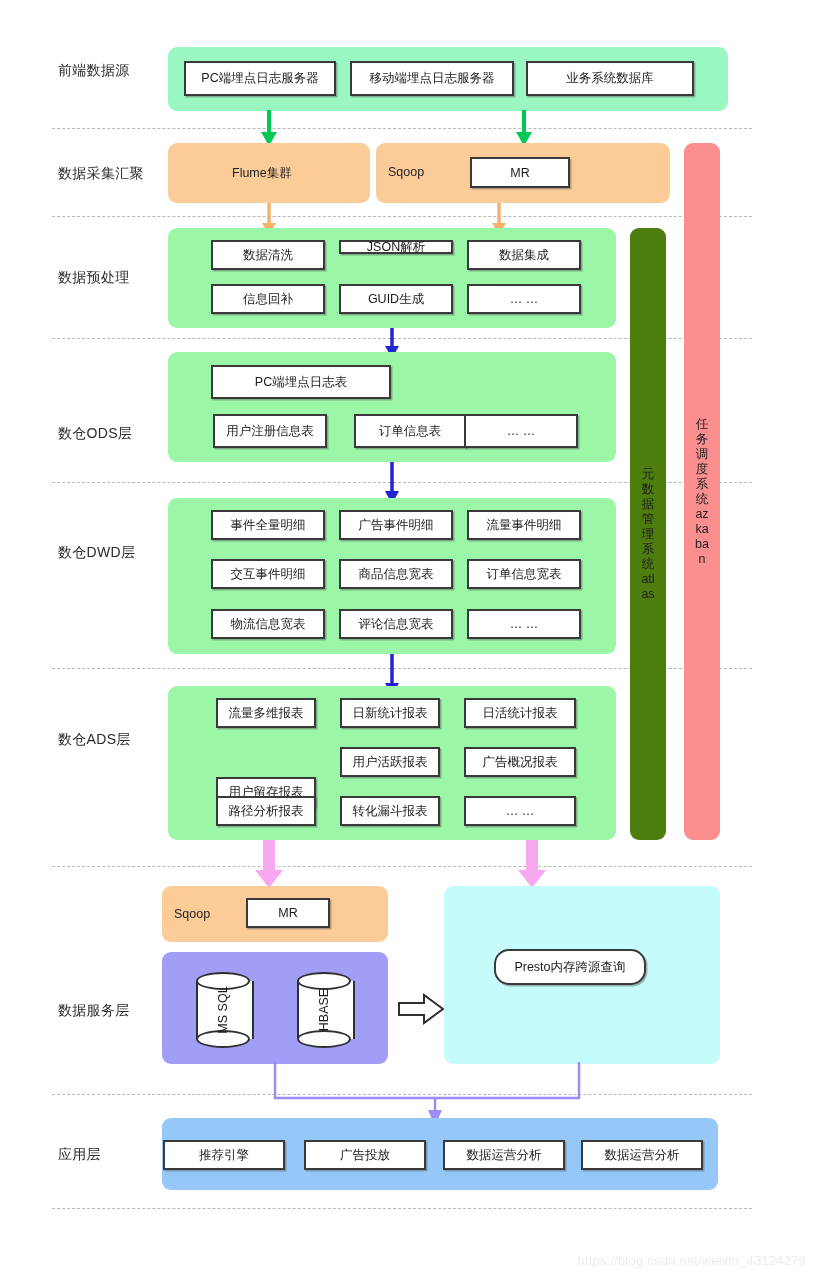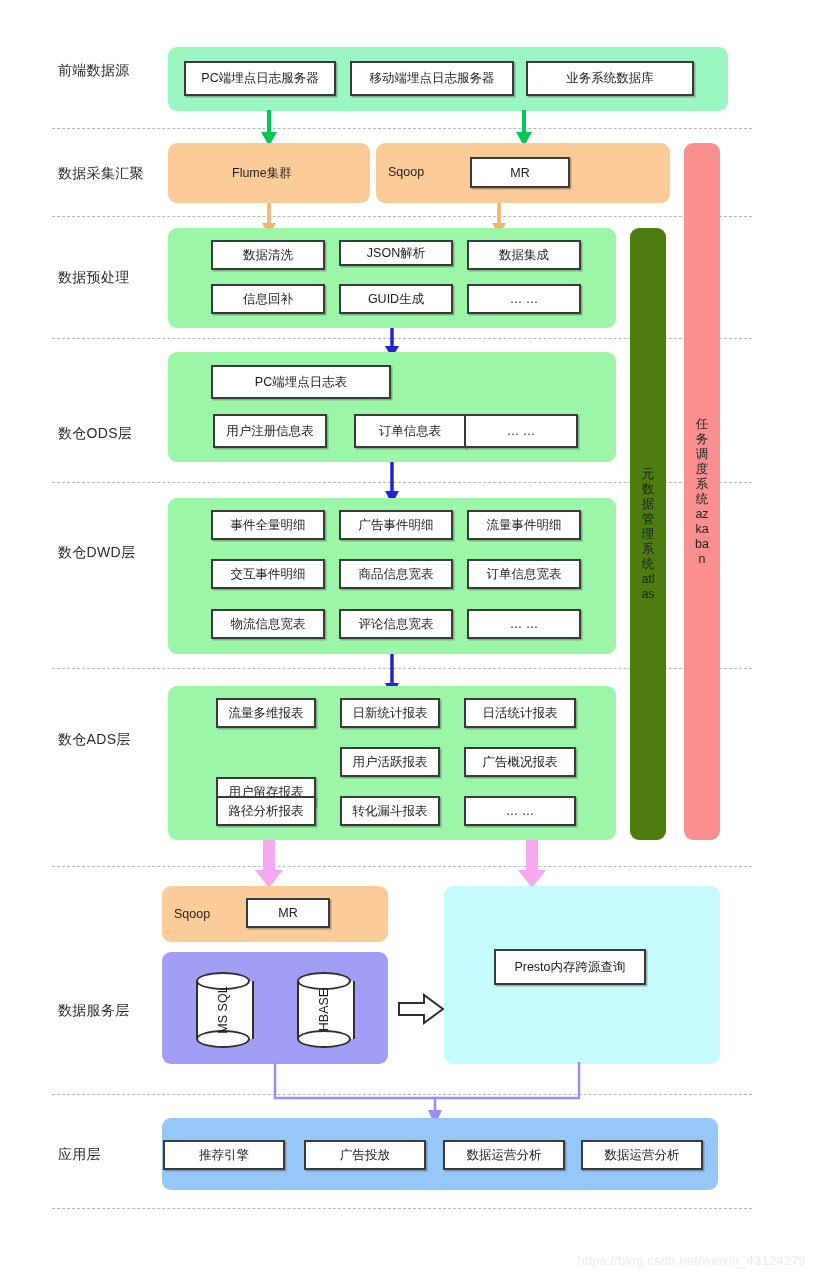--- a/index.html
+++ b/index.html
@@ -140,21 +140,21 @@
     <line x1="11" y1="0" x2="11" y2="22" stroke="#f7b26a" stroke-width="3.5"></line>
     <polygon points="11,32 4,20 18,20" fill="#f7b26a"></polygon>
   </svg>
   <svg class="arrow" style="left:488px;top:203px;width:22px;height:32px;" viewBox="0 0 22 32">
     <line x1="11" y1="0" x2="11" y2="22" stroke="#f7b26a" stroke-width="3.5"></line>
     <polygon points="11,32 4,20 18,20" fill="#f7b26a"></polygon>
   </svg>
 
   <div class="band green-l" style="left:168px;top:228px;width:448px;height:100px;"></div>
   <div class="node" style="left:211px;top:240px;width:114px;height:30px;">数据清洗</div>
-  <div class="node" style="left:339px;top:240px;width:114px;height:26px;">JSON解析</div>
+  <div class="node" style="left:339px;top:240px;width:114px;height:14px;">JSON解析</div>
   <div class="node" style="left:467px;top:240px;width:114px;height:30px;">数据集成</div>
   <div class="node" style="left:211px;top:284px;width:114px;height:30px;">信息回补</div>
   <div class="node" style="left:339px;top:284px;width:114px;height:30px;">GUID生成</div>
   <div class="node" style="left:467px;top:284px;width:114px;height:30px;">… …</div>
 
   <svg class="arrow" style="left:382px;top:328px;width:20px;height:30px;" viewBox="0 0 20 30">
     <line x1="10" y1="0" x2="10" y2="20" stroke="#2323d6" stroke-width="3.5"></line>
     <polygon points="10,30 3,18 17,18" fill="#2323d6"></polygon>
   </svg>
 
@@ -222,21 +222,21 @@
     <div class="bottom"></div>
     <div class="top"></div>
     <div class="cyl-label">HBASE</div>
   </div>
 
   <svg class="arrow" style="left:398px;top:993px;width:46px;height:32px;" viewBox="0 0 46 32">
     <polygon points="1,10 26,10 26,2 45,16 26,30 26,22 1,22" fill="#ffffff" stroke="#2f2f2f" stroke-width="2" stroke-linejoin="miter"></polygon>
   </svg>
 
   <div class="band cyan" style="left:444px;top:886px;width:276px;height:178px;"></div>
-  <div class="node" style="left:494px;top:949px;width:152px;height:36px;">Presto内存跨源查询</div>
+  <div class="node" style="left:494px;top:949px;width:152px;height:36px;border-radius:15px;">Presto内存跨源查询</div>
 
   <svg class="arrow" style="left:262px;top:1060px;width:330px;height:68px;" viewBox="0 0 330 68">
     <path d="M13,2 L13,38 L173,38" fill="none" stroke="#9b8df5" stroke-width="2.5"></path>
     <path d="M317,2 L317,38 L173,38" fill="none" stroke="#9b8df5" stroke-width="2.5"></path>
     <line x1="173" y1="38" x2="173" y2="52" stroke="#9b8df5" stroke-width="2.5"></line>
     <polygon points="173,66 166,50 180,50" fill="#9b8df5"></polygon>
   </svg>
 
   <div class="band blue" style="left:162px;top:1118px;width:556px;height:72px;"></div>
   <div class="node" style="left:163px;top:1140px;width:122px;height:30px;">推荐引擎</div>

